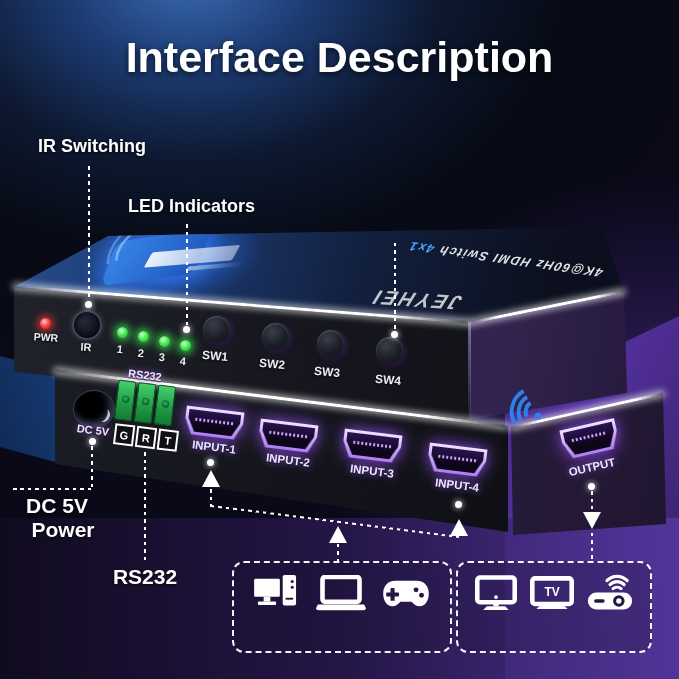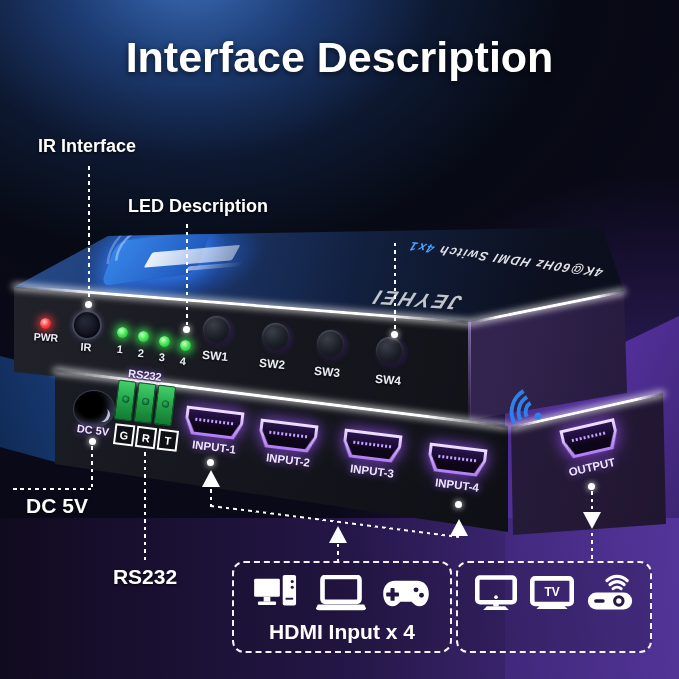--- a/index.html
+++ b/index.html
@@ -210,35 +210,36 @@
   <div class="iolabel" style="z-index:12;left:336px;top:465px;width:72px;font-size:11.5px;transform:rotate(7deg);">INPUT-3</div>
   <div class="iolabel" style="z-index:12;left:421px;top:479px;width:72px;font-size:11.5px;transform:rotate(7deg);">INPUT-4</div>
 
   <div class="hdmi" style="z-index:12;left:562px;top:424px;width:56px;height:30px;transform:rotate(-13deg);">
     <div class="hdmi-outer"></div>
       <div class="hdmi-inner"></div>
       <div class="hdmi-pins"></div>
     </div>
   <div class="iolabel" style="z-index:12;left:560px;top:461px;width:64px;font-size:11.5px;transform:rotate(-13deg);">OUTPUT</div>
 
-  <div class="clabel" style="z-index:30;left:38px;top:136px;">IR Interface</div>
+  <div class="clabel" style="z-index:30;left:38px;top:136px;">IR Switching</div>
   <div class="dv" style="z-index:30;left:88px;top:166px;height:136px;"></div>
   <div class="cdot" style="z-index:30;left:85px;top:301px;"></div>
 
-  <div class="clabel" style="z-index:30;left:128px;top:196px;">LED Description</div>
+  <div class="clabel" style="z-index:30;left:128px;top:196px;">LED Indicators</div>
   <div class="dv" style="z-index:30;left:186px;top:224px;height:102px;"></div>
   <div class="cdot" style="z-index:30;left:183px;top:326px;"></div>
 
   <div class="dv" style="z-index:30;left:394px;top:243px;height:88px;"></div>
   <div class="cdot" style="z-index:30;left:391px;top:331px;"></div>
 
   <div class="cdot" style="z-index:30;left:89px;top:438px;"></div>
   <div class="dv" style="z-index:30;left:91px;top:446px;height:43px;"></div>
   <div class="dh" style="z-index:30;left:13px;top:488px;width:80px;"></div>
   <div class="blabel" style="z-index:30;left:16px;top:494px;width:82px;">DC 5V</div>
+  <div class="blabel" style="z-index:30;left:22px;top:518px;width:82px;">Power</div>
 
   <div class="dv" style="z-index:30;left:144px;top:452px;height:110px;"></div>
   <div class="blabel" style="z-index:30;left:105px;top:565px;width:80px;">RS232</div>
 
   <div class="cdot" style="z-index:30;left:207px;top:459px;"></div>
   <div class="arr-up" style="z-index:30;left:202px;top:470px;"></div>
   <div class="dv" style="z-index:30;left:210px;top:489px;height:18px;"></div>
   <div class="dh" style="z-index:30;left:211px;top:505px;width:250px;transform:rotate(7.1deg);"></div>
   <div class="cdot" style="z-index:30;left:455px;top:501px;"></div>
   <div class="arr-up" style="z-index:30;left:450px;top:519px;"></div>
@@ -266,21 +267,20 @@
         <path d="M2,32 h50 l2,4 q0,2 -3,2 h-48 q-3,0 -3,-2 z" fill="#fff"></path>
       </svg>
       <svg viewBox="0 0 52 34" width="48" height="31">
         <path d="M14,3 h24 c8,0 13,6 13,14 c0,8 -4,14 -10,14 c-4,0 -6,-2 -9,-5 h-12 c-3,3 -5,5 -9,5 c-6,0 -10,-6 -10,-14 C1,9 6,3 14,3 z" fill="#fff"></path>
         <rect x="9" y="11" width="4.5" height="14" rx="1" fill="#241743"></rect>
         <rect x="4.3" y="15.8" width="14" height="4.5" rx="1" fill="#241743"></rect>
         <circle cx="37" cy="13" r="2.7" fill="#241743"></circle>
           <circle cx="43" cy="19" r="2.7" fill="#241743"></circle>
       </svg>
     </div>
-    <div class="leglabel">HDMI Input x 4</div>
   </div>
 
   <div class="legbox" style="z-index:30;left:456px;top:561px;width:196px;">
     <div class="icons-row" style="gap:13px;">
       <svg viewBox="0 0 46 40" width="42" height="37">
         <rect x="2.5" y="2.5" width="41" height="27" rx="3" fill="none" stroke="#fff" stroke-width="5"></rect>
         <circle cx="23" cy="24" r="2" fill="#fff"></circle>
         <rect x="20" y="29" width="6" height="5" fill="#fff"></rect>
         <path d="M13,34 h20 l4,4 h-28 z" fill="#fff"></path>
       </svg>

